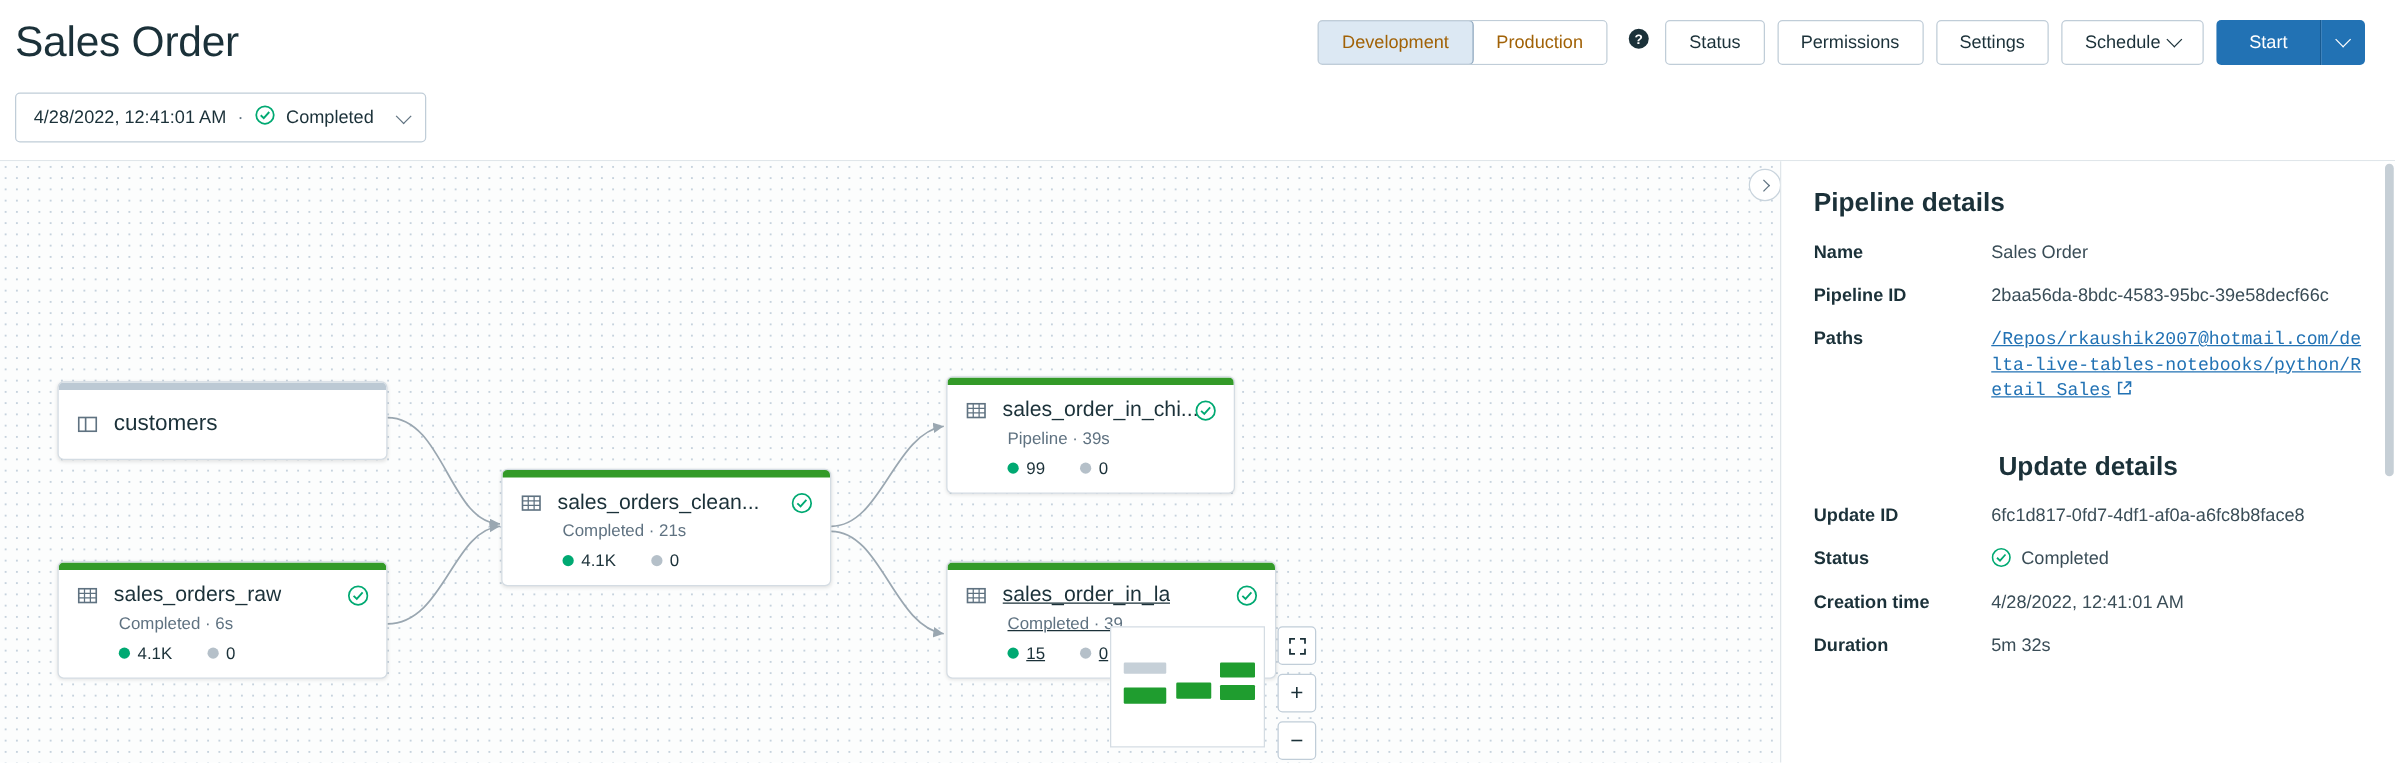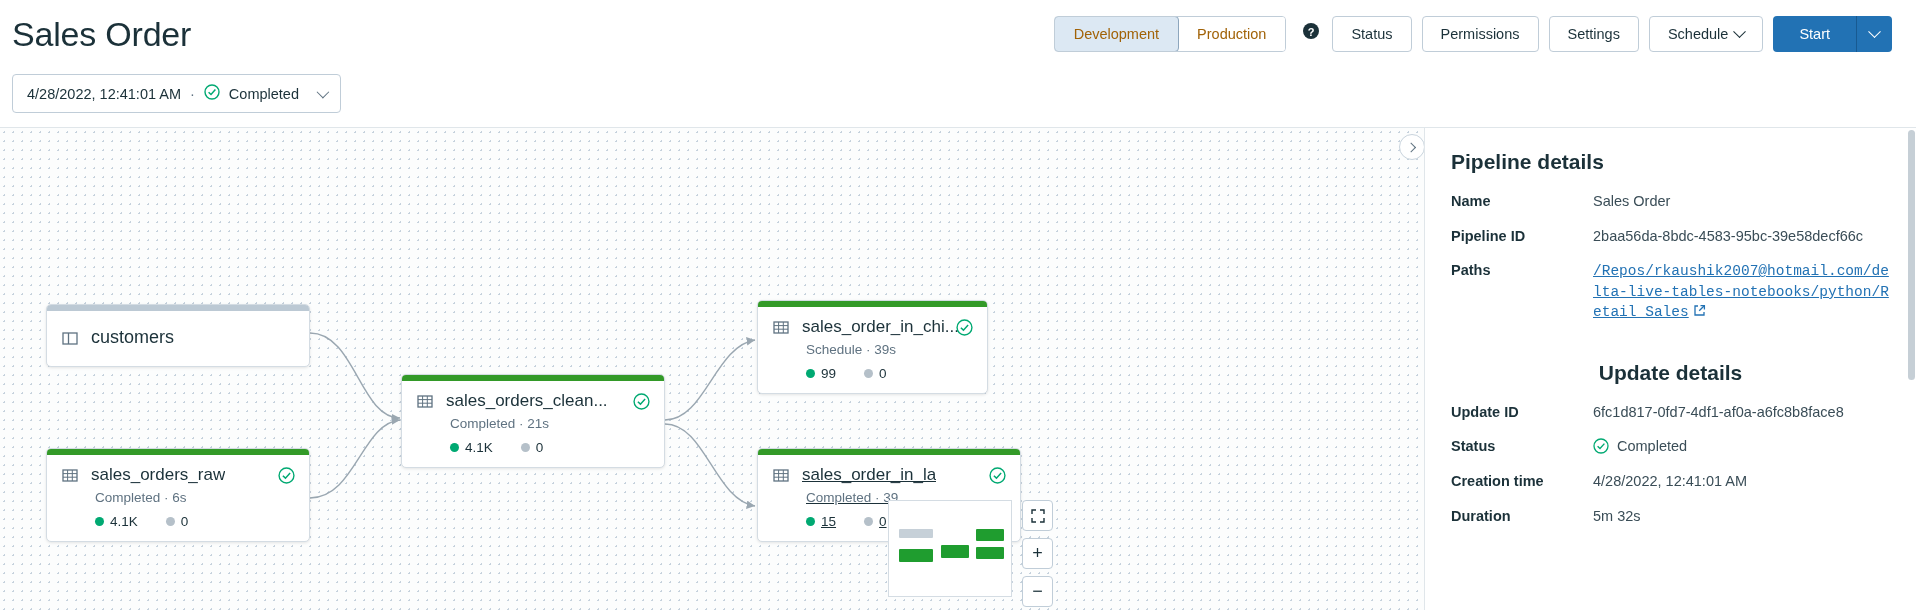--- a/index.html
+++ b/index.html
@@ -471,21 +471,21 @@
             <svg width="18" height="18" viewBox="0 0 18 18">
               <rect x="2" y="4" width="14" height="11" fill="none" stroke="#5f7281" stroke-width="1.3"></rect>
               <line x1="2" y1="7.6" x2="16" y2="7.6" stroke="#5f7281" stroke-width="1"></line>
               <line x1="2" y1="11.2" x2="16" y2="11.2" stroke="#5f7281" stroke-width="1"></line>
               <line x1="6.6" y1="4" x2="6.6" y2="15" stroke="#5f7281" stroke-width="1"></line>
               <line x1="11.3" y1="4" x2="11.3" y2="15" stroke="#5f7281" stroke-width="1"></line>
             </svg>
           </span>
           <span class="node-title">sales_order_in_chi...</span>
         </div>
-        <div class="node-status">Schedule · 39s</div>
+        <div class="node-status">Pipeline · 39s</div>
         <div class="node-metrics">
           <span class="metric">
             <span class="mdot green"></span>
             <span>99</span>
           </span>
           <span class="metric">
             <span class="mdot grey"></span>
             <span>0</span>
           </span>
         </div>

